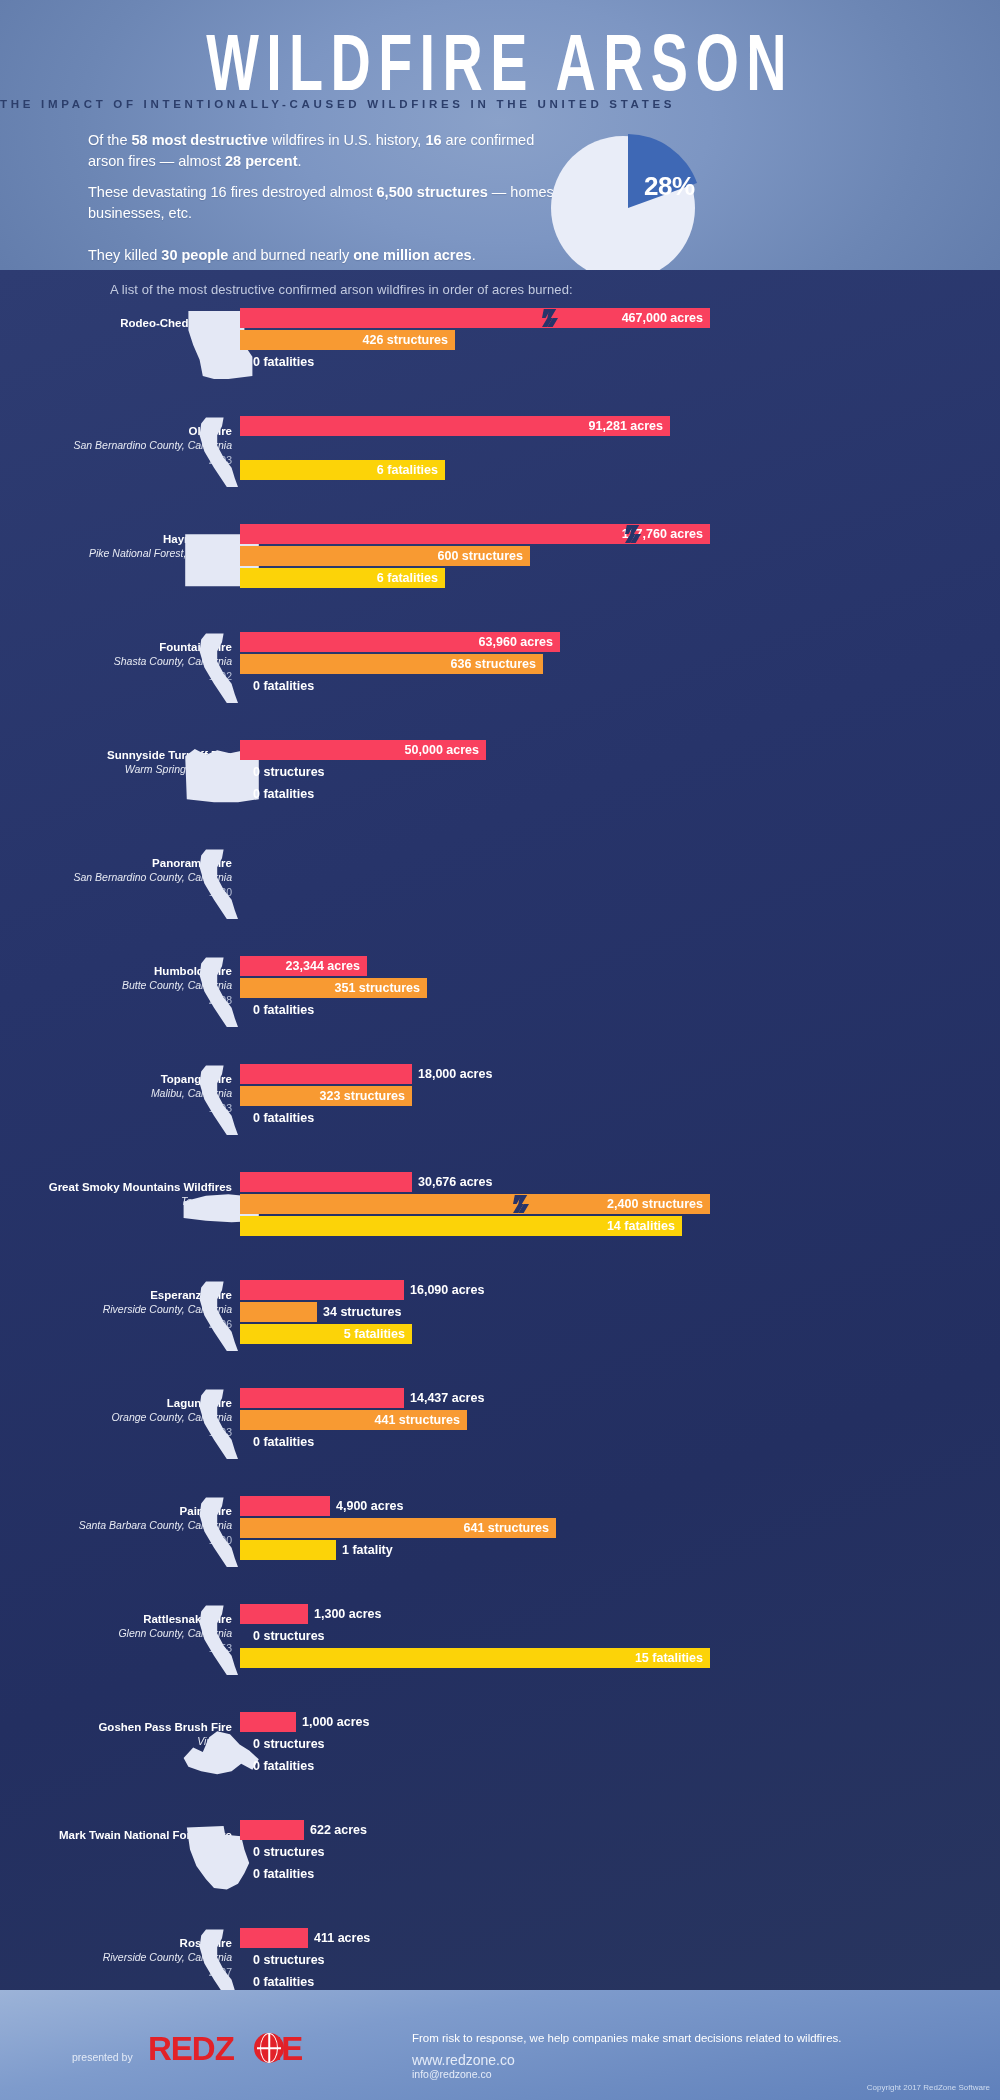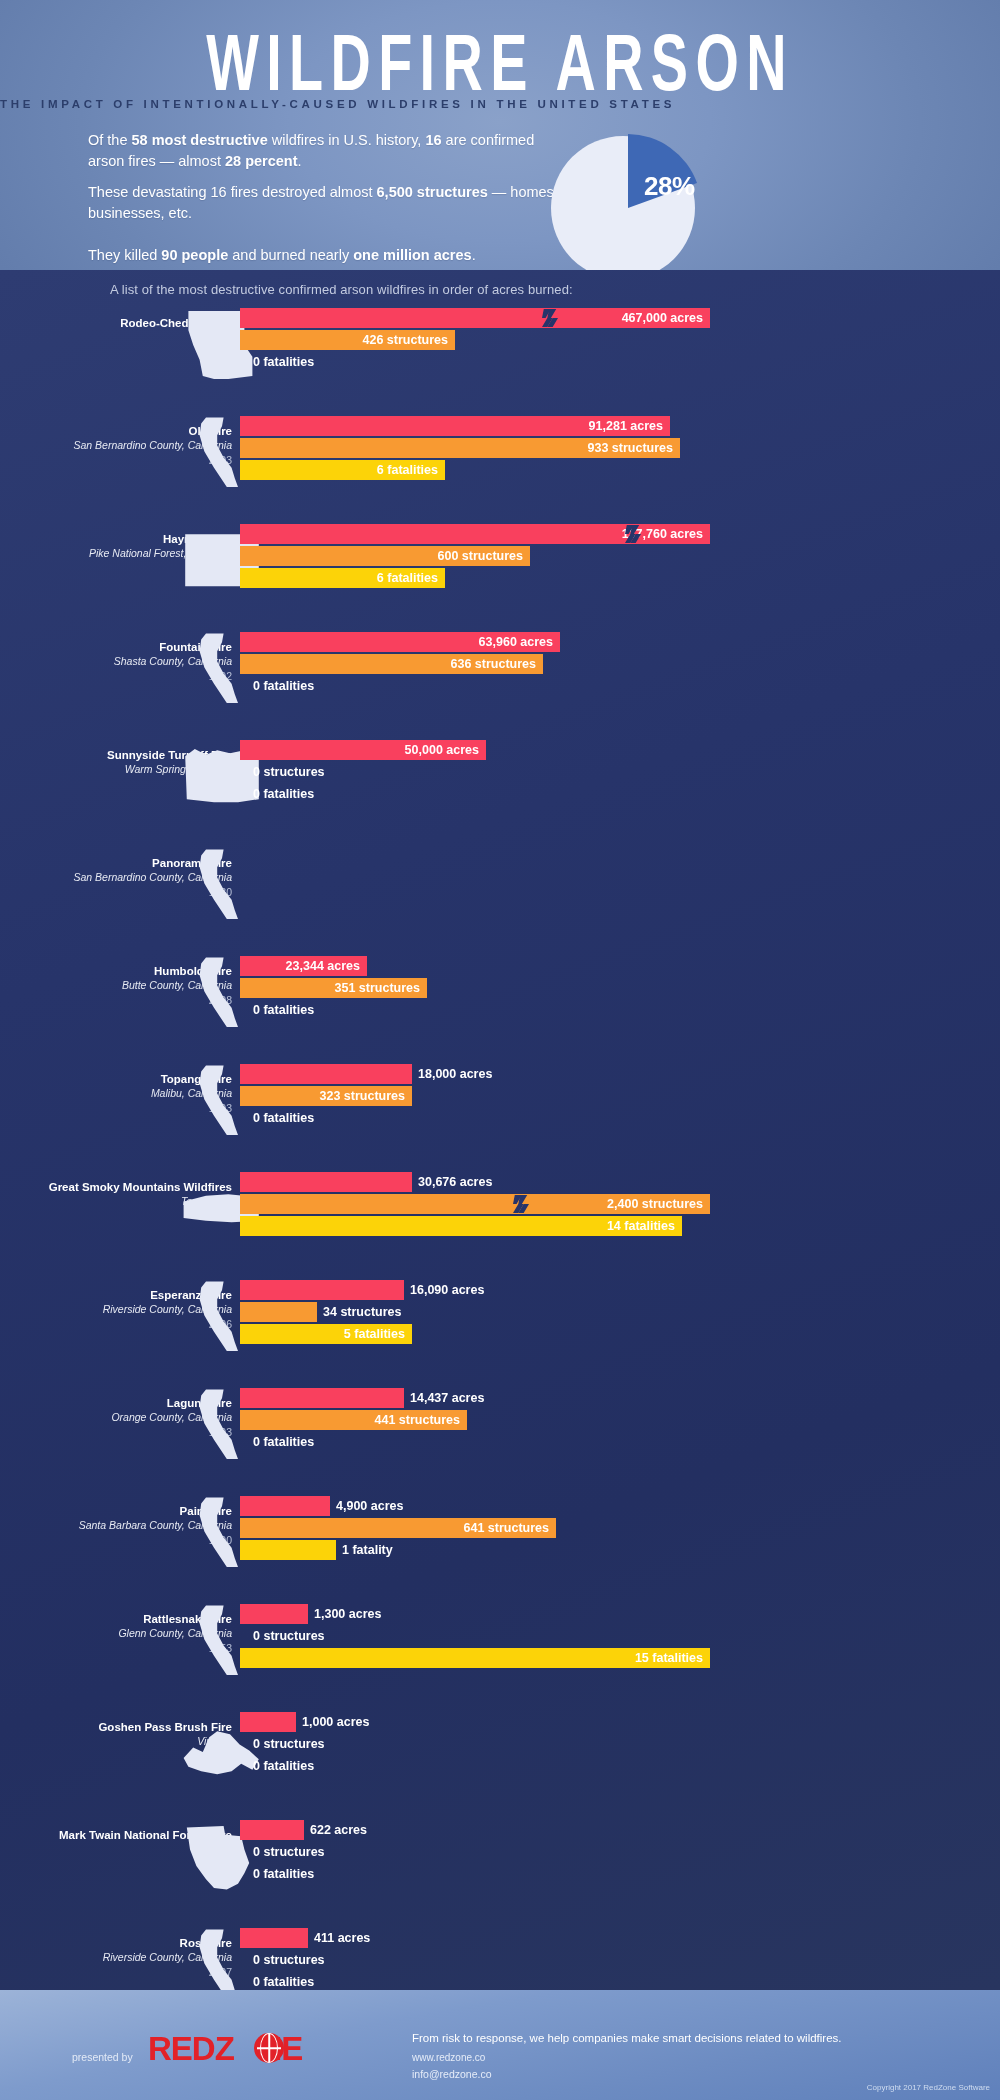--- a/index.html
+++ b/index.html
@@ -134,42 +134,42 @@
   .globe-ring {
     position: absolute; left: 6px; top: 0px; width: 18px; height: 30px;
     border: 1.5px solid #fff; border-radius: 50%;
   }
   .foot-tag {
     position: absolute; left: 412px; top: 42px;
     font-size: 11.5px; color: #ffffff; font-weight: 400;
   }
   .foot-url {
     position: absolute; left: 412px; top: 62px;
-    font-size: 10px; color: #e5ecf8;
+    font-size: 14px; color: #e5ecf8;
   }
   .foot-mail {
     position: absolute; left: 412px; top: 78px;
     font-size: 10.5px; color: #e5ecf8;
   }
   .copyright {
     position: absolute; right: 10px; top: 93px;
     font-size: 8px; color: #cfdcf0;
   }
 </style>
 </head>
 <body>
 
 <div class="page">
 
   <div class="header">
     <div class="title">WILDFIRE ARSON</div>
     <div class="subtitle">THE IMPACT OF INTENTIONALLY-CAUSED WILDFIRES IN THE UNITED STATES</div>
     <div class="para p1">Of the <b>58 most destructive</b> wildfires in U.S. history, <b>16</b> are confirmed arson fires — almost <b>28 percent</b>.</div>
     <div class="para p2">These devastating 16 fires destroyed almost <b>6,500 structures</b> — homes, businesses, etc.</div>
-    <div class="para p3">They killed <b>90 people</b> and burned nearly <b>one million acres</b>.</div>
+    <div class="para p3">They killed <b>30 people</b> and burned nearly <b>one million acres</b>.</div>
 
     <div class="pie-wrap">
       <svg width="160" height="160" viewBox="0 0 160 160">
         <circle cx="75" cy="80" r="72" fill="#e9edf8"></circle>
         <path d="M 80 80 L 80 6 A 74 74 0 0 1 149 55 Z" fill="#3e68b5"></path>
       </svg>
       <div class="pie-pct">28%</div>
     </div>
   </div>
 
@@ -210,23 +210,20 @@
             <div class="fyear">2003</div>
           </div>
           <div class="statewrap" style="top: 2px; left: 182px;">
             <svg width="80" height="74" viewBox="0 0 100 100" preserveAspectRatio="none">
               <path d="M30,2 L52,2 L50,14 L44,26 L44,40 L52,56 L62,70 L66,84 L70,96 L56,96 L40,70 L28,48 L22,26 L24,10 Z" fill="#e4e8f5"></path>
             </svg>
           </div>
           <div class="bars" style="left: 240px; top: 2px; width: 500px; height: 70px;">
             <div class="bar b-acres" style="width: 430px; text-align: right;">
               <span>91,281 acres</span>
-            </div>
-            <div class="bar b-struct" style="width: 440px;">
-              <span>933 structures</span>
             </div>
             <div class="bar b-fatal" style="width: 205px;">
               <span>6 fatalities</span>
             </div>
           </div>
         </div>
         <div class="row" style="top: 252px; height: 84px;">
           <div class="labels" style="top: 10px;">
             <div class="fname">Hayman Fire</div>
             <div class="floc">Pike National Forest, Colorado</div>

